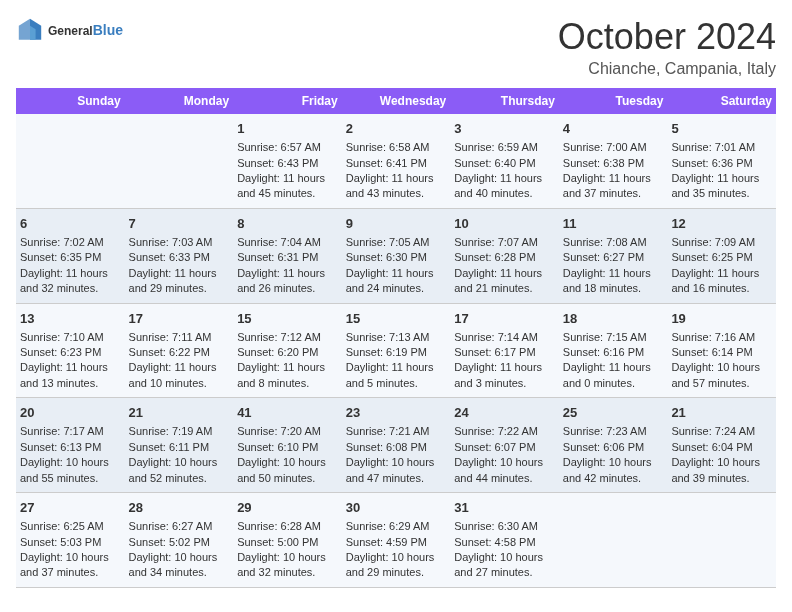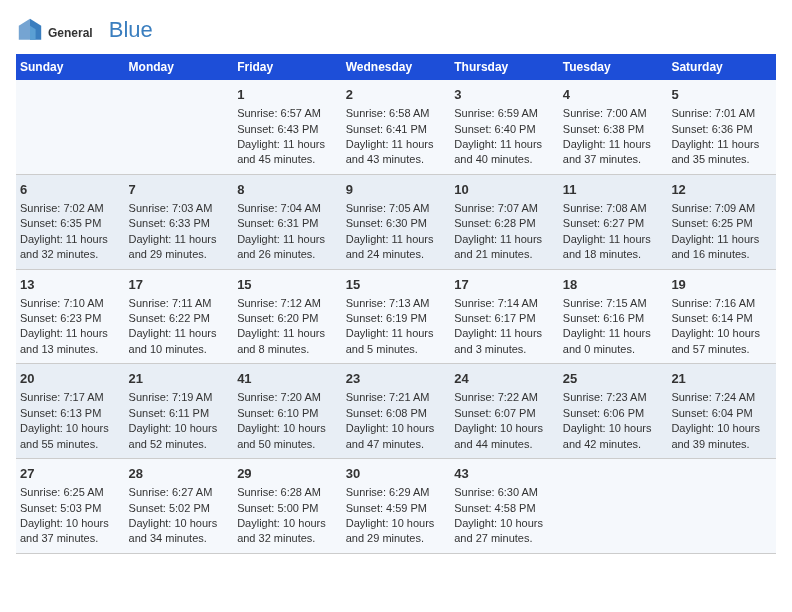--- a/index.html
+++ b/index.html
@@ -20,24 +20,23 @@
       display: flex;
       align-items: center;
       gap: 4px;
     }
     .logo-text-general {
       font-size: 12px;
       font-weight: bold;
       color: #333;
     }
     .logo-text-blue {
-      font-size: 22px;
-      font-weight: normal;
+      font-size: 14px;
+      font-weight: bold;
       color: #3a7ebf;
-      margin-left: 16px;
     }
     .logo-icon {
       width: 28px;
       height: 28px;
     }
     .title-block {
       text-align: right;
     }
     .month-title {
       font-size: 36px;
@@ -48,24 +47,24 @@
       font-size: 16px;
       color: #555;
       margin-top: 2px;
     }
     table {
       width: 100%;
       border-collapse: collapse;
       font-size: 11px;
     }
     thead th {
-      background-color: #1d4ed8;
+      background-color: #8b5cf6;
       color: #fff;
       padding: 6px 4px;
-      text-align: left;
+      text-align: right;
       font-size: 12px;
       font-weight: bold;
     }
     tbody tr {
       border-bottom: 1px solid #ccc;
     }
     tbody tr:nth-child(odd) {
       background: #f5f8fc;
     }
     tbody tr:nth-child(even) {
@@ -95,20 +94,24 @@
 <div class="header">
   <div class="logo">
     <svg class="logo-icon" viewBox="0 0 40 40">
       <polygon points="20,4 36,14 36,34 20,34 20,4" fill="#3a7ebf"></polygon>
       <polygon points="20,4 4,14 4,34 20,34 20,4" fill="#3a7ebf" opacity="0.7"></polygon>
       <polygon points="20,14 28,19 28,34 20,34 20,14" fill="#5a9fd4"></polygon>
     </svg>
     <div>
       <span class="logo-text-general">General</span><span class="logo-text-blue">Blue</span>
     </div>
+  </div>
+  <div class="title-block">
+    <div class="month-title">October 2024</div>
+    <div class="location-title">Chianche, Campania, Italy</div>
   </div>
 </div>
 
 <table>
   <thead>
     <tr>
     <th>Sunday</th>
         <th>Monday</th>
         <th>Friday</th>
         <th>Wednesday</th>
@@ -152,18 +155,18 @@
         <td><span class="day-num">23</span><span class="cell-text">Sunrise: 7:21 AM<br>Sunset: 6:08 PM<br>Daylight: 10 hours and 47 minutes.</span></td>
         <td><span class="day-num">24</span><span class="cell-text">Sunrise: 7:22 AM<br>Sunset: 6:07 PM<br>Daylight: 10 hours and 44 minutes.</span></td>
         <td><span class="day-num">25</span><span class="cell-text">Sunrise: 7:23 AM<br>Sunset: 6:06 PM<br>Daylight: 10 hours and 42 minutes.</span></td>
         <td><span class="day-num">21</span><span class="cell-text">Sunrise: 7:24 AM<br>Sunset: 6:04 PM<br>Daylight: 10 hours and 39 minutes.</span></td>
       </tr>
       <tr>
         <td><span class="day-num">27</span><span class="cell-text">Sunrise: 6:25 AM<br>Sunset: 5:03 PM<br>Daylight: 10 hours and 37 minutes.</span></td>
         <td><span class="day-num">28</span><span class="cell-text">Sunrise: 6:27 AM<br>Sunset: 5:02 PM<br>Daylight: 10 hours and 34 minutes.</span></td>
         <td><span class="day-num">29</span><span class="cell-text">Sunrise: 6:28 AM<br>Sunset: 5:00 PM<br>Daylight: 10 hours and 32 minutes.</span></td>
         <td><span class="day-num">30</span><span class="cell-text">Sunrise: 6:29 AM<br>Sunset: 4:59 PM<br>Daylight: 10 hours and 29 minutes.</span></td>
-        <td><span class="day-num">43</span><span class="cell-text">Sunrise: 6:30 AM<br>Sunset: 4:58 PM<br>Daylight: 10 hours and 27 minutes.</span></td>
+        <td><span class="day-num">31</span><span class="cell-text">Sunrise: 6:30 AM<br>Sunset: 4:58 PM<br>Daylight: 10 hours and 27 minutes.</span></td>
         <td></td>
         <td></td>
       </tr>
     </tbody>
 </table>
 
 </body></html>

